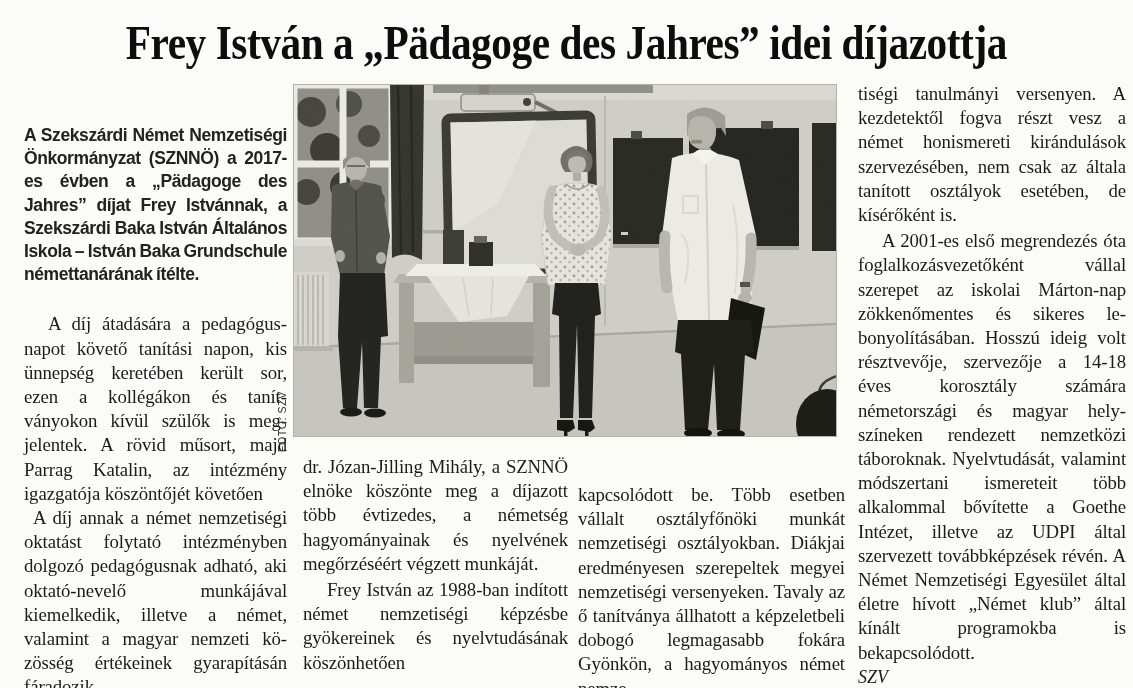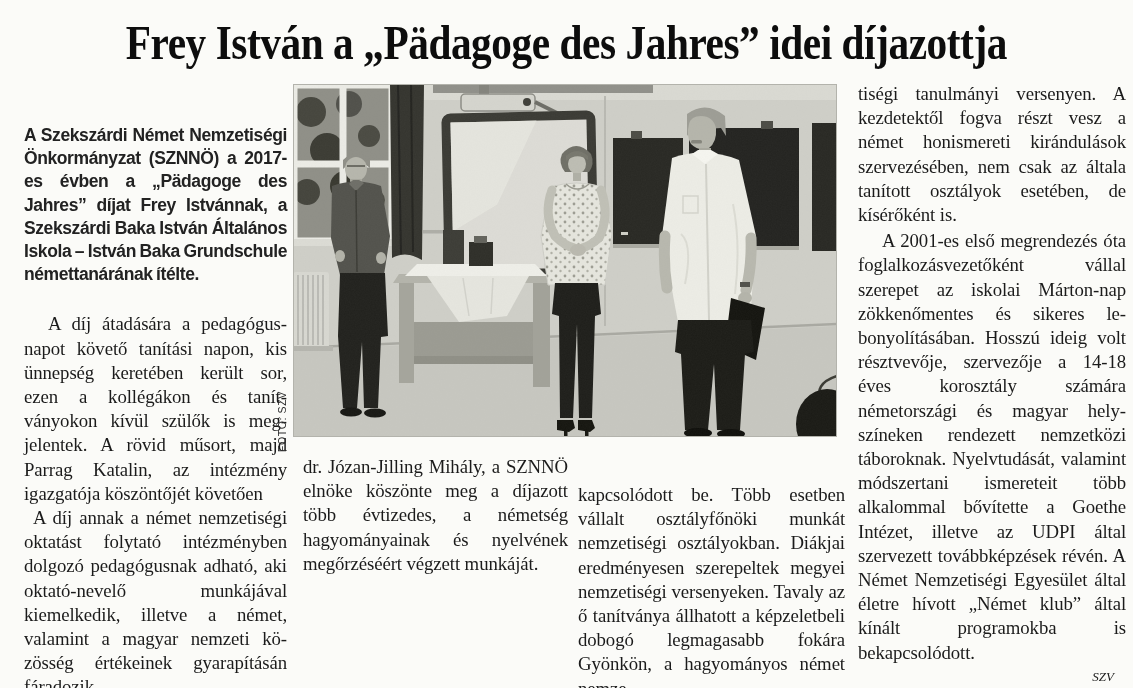--- a/index.html
+++ b/index.html
@@ -30,22 +30,22 @@
     letter-spacing:-0.4px; word-spacing:-1px;
     color:#222; margin-bottom:26px; hyphens:manual;
   }
   .body {
     font-size:18.8px; line-height:24.2px;
     letter-spacing:-0.1px; hyphens:manual;
   }
   .indent  { text-indent:24px; margin-top:2px; }
   .p-first { text-indent:9px; }
   .signature {
-    text-align:right; font-style:italic;
-    font-size:13px; line-height:24px; padding-right:12px;
+    font-style:italic;
+    font-size:18px; line-height:24px; padding-right:12px;
   }
   .photo { position:absolute; left:293px; top:84px; width:544px; height:353px; }
   .photo svg { display:block; }
   .credit {
     position:absolute; left:276px; top:372px; width:15px; height:80px;
     writing-mode:vertical-rl; transform:rotate(180deg);
     font-family:"Liberation Sans", sans-serif;
     font-size:10.5px; letter-spacing:0.6px; color:#2d2d2d;
   }
 </style>
@@ -229,20 +229,21 @@
 
       <rect x="0" y="0" width="544" height="353" filter="url(#grain)" opacity="0.10"></rect>
       <rect x="0.5" y="0.5" width="543" height="352" fill="none" stroke="#b3b3ac" stroke-width="1"></rect>
     </svg>
   </figure>
 
   <div class="credit">FOTÓ: SZV</div>
 
   <div class="col col2">
     <p class="body">dr. Józan-Jilling Mihály, a SZN­NÖ elnöke köszönte meg a díja­zott több évtizedes, a németség hagyományainak és nyelvének megőrzéséért végzett munkáját.</p>
+    <p class="body indent">Frey István az 1988-ban indított német nemzetisé­gi képzésbe gyökereinek és nyelvtudásának köszönhetően</p>
   </div>
 
   <div class="col col3">
     <p class="body">kapcsolódott be. Több esetben vállalt osztályfőnöki munkát nemzetiségi osztályokban. Di­ákjai eredményesen szerepel­tek megyei nemzetiségi verse­nyeken. Tavaly az ő tanítványa állhatott a képzeletbeli dobogó legmagasabb fokára Gyönkön, a hagyományos német nemze-</p>
   </div>
 
   <div class="col col4">
     <p class="body">tiségi tanulmányi versenyen. A kezdetektől fogva részt vesz a német honismereti kirándu­lások szervezésében, nem csak az általa tanított osztályok ese­tében, de kísérőként is.</p>
     <p class="body indent">A 2001-es első megrendezés óta foglalkozásvezetőként vállal szerepet az iskolai Márton-nap zökkenőmentes és sikeres le­bonyolításában. Hosszú ideig volt résztvevője, szervezője a 14-18 éves korosztály számára németországi és magyar hely­színeken rendezett nemzetközi táboroknak. Nyelvtudását, va­lamint módszertani ismereteit több alkalommal bővítette a Goethe Intézet, illetve az UDPI által szervezett továbbképzések révén. A Német Nemzetisé­gi Egyesület által életre hívott „Német klub” által kínált prog­ramokba is bekapcsolódott.</p>
     <p class="signature">SZV</p>

